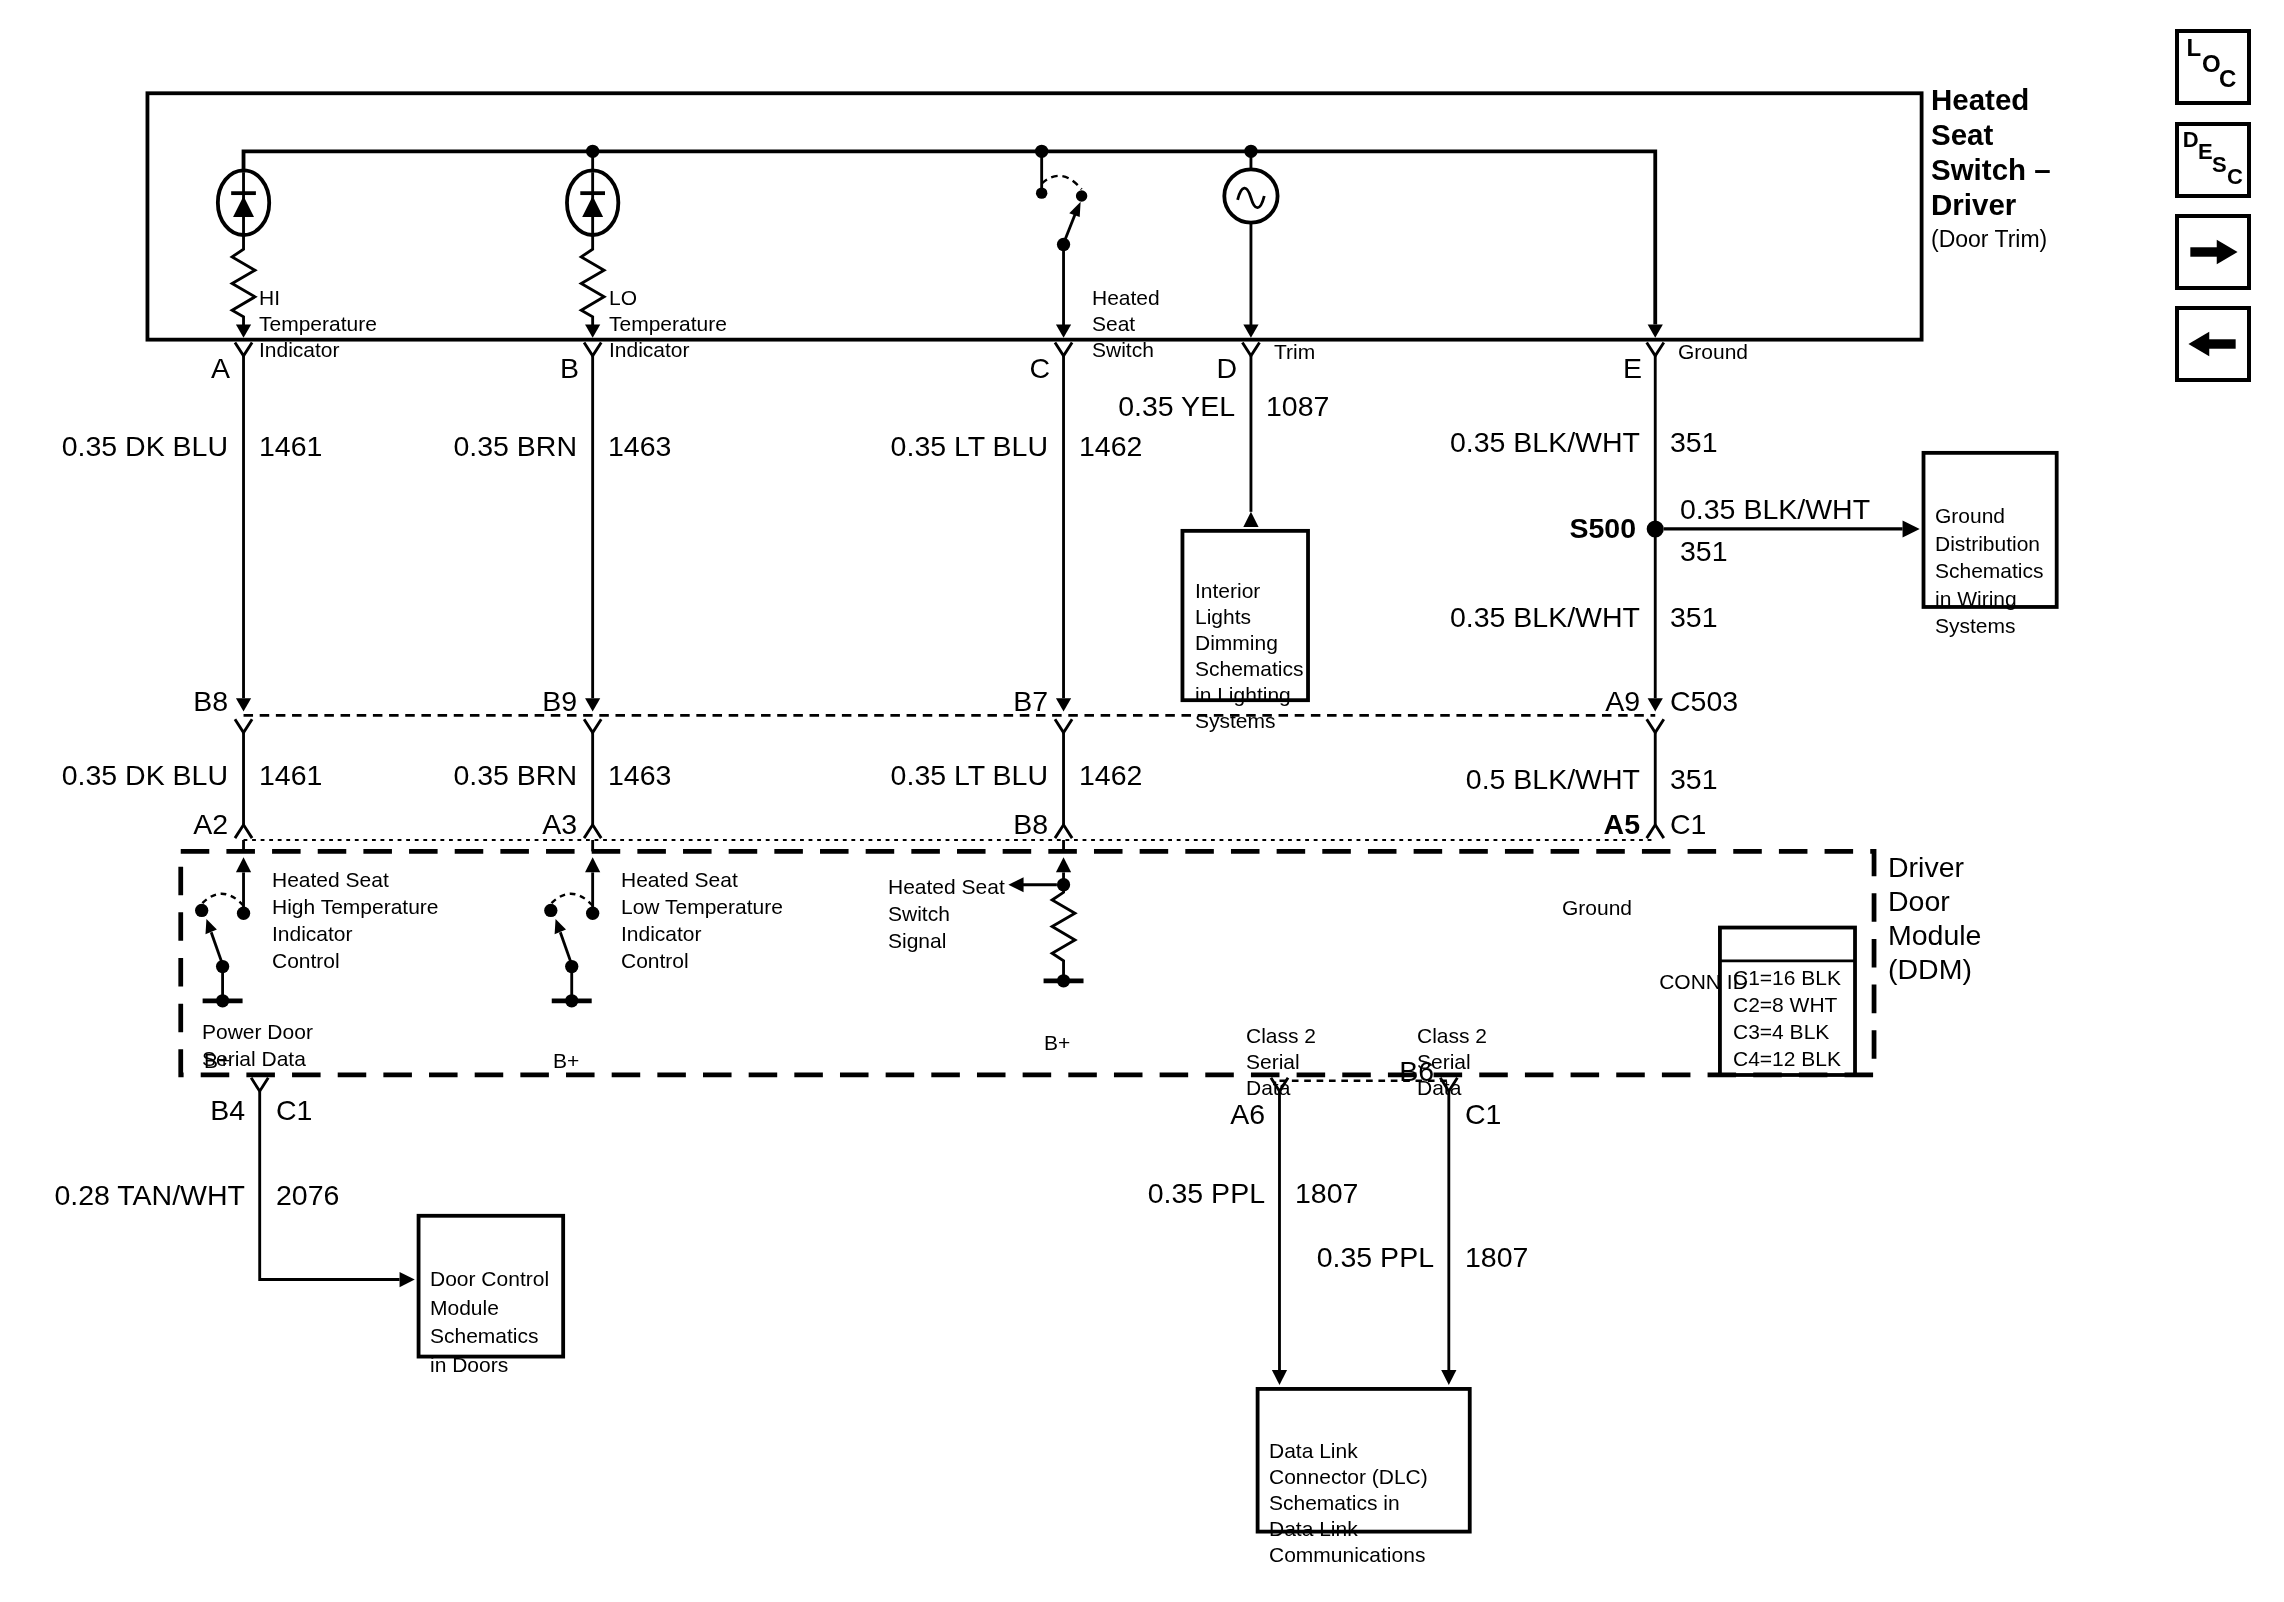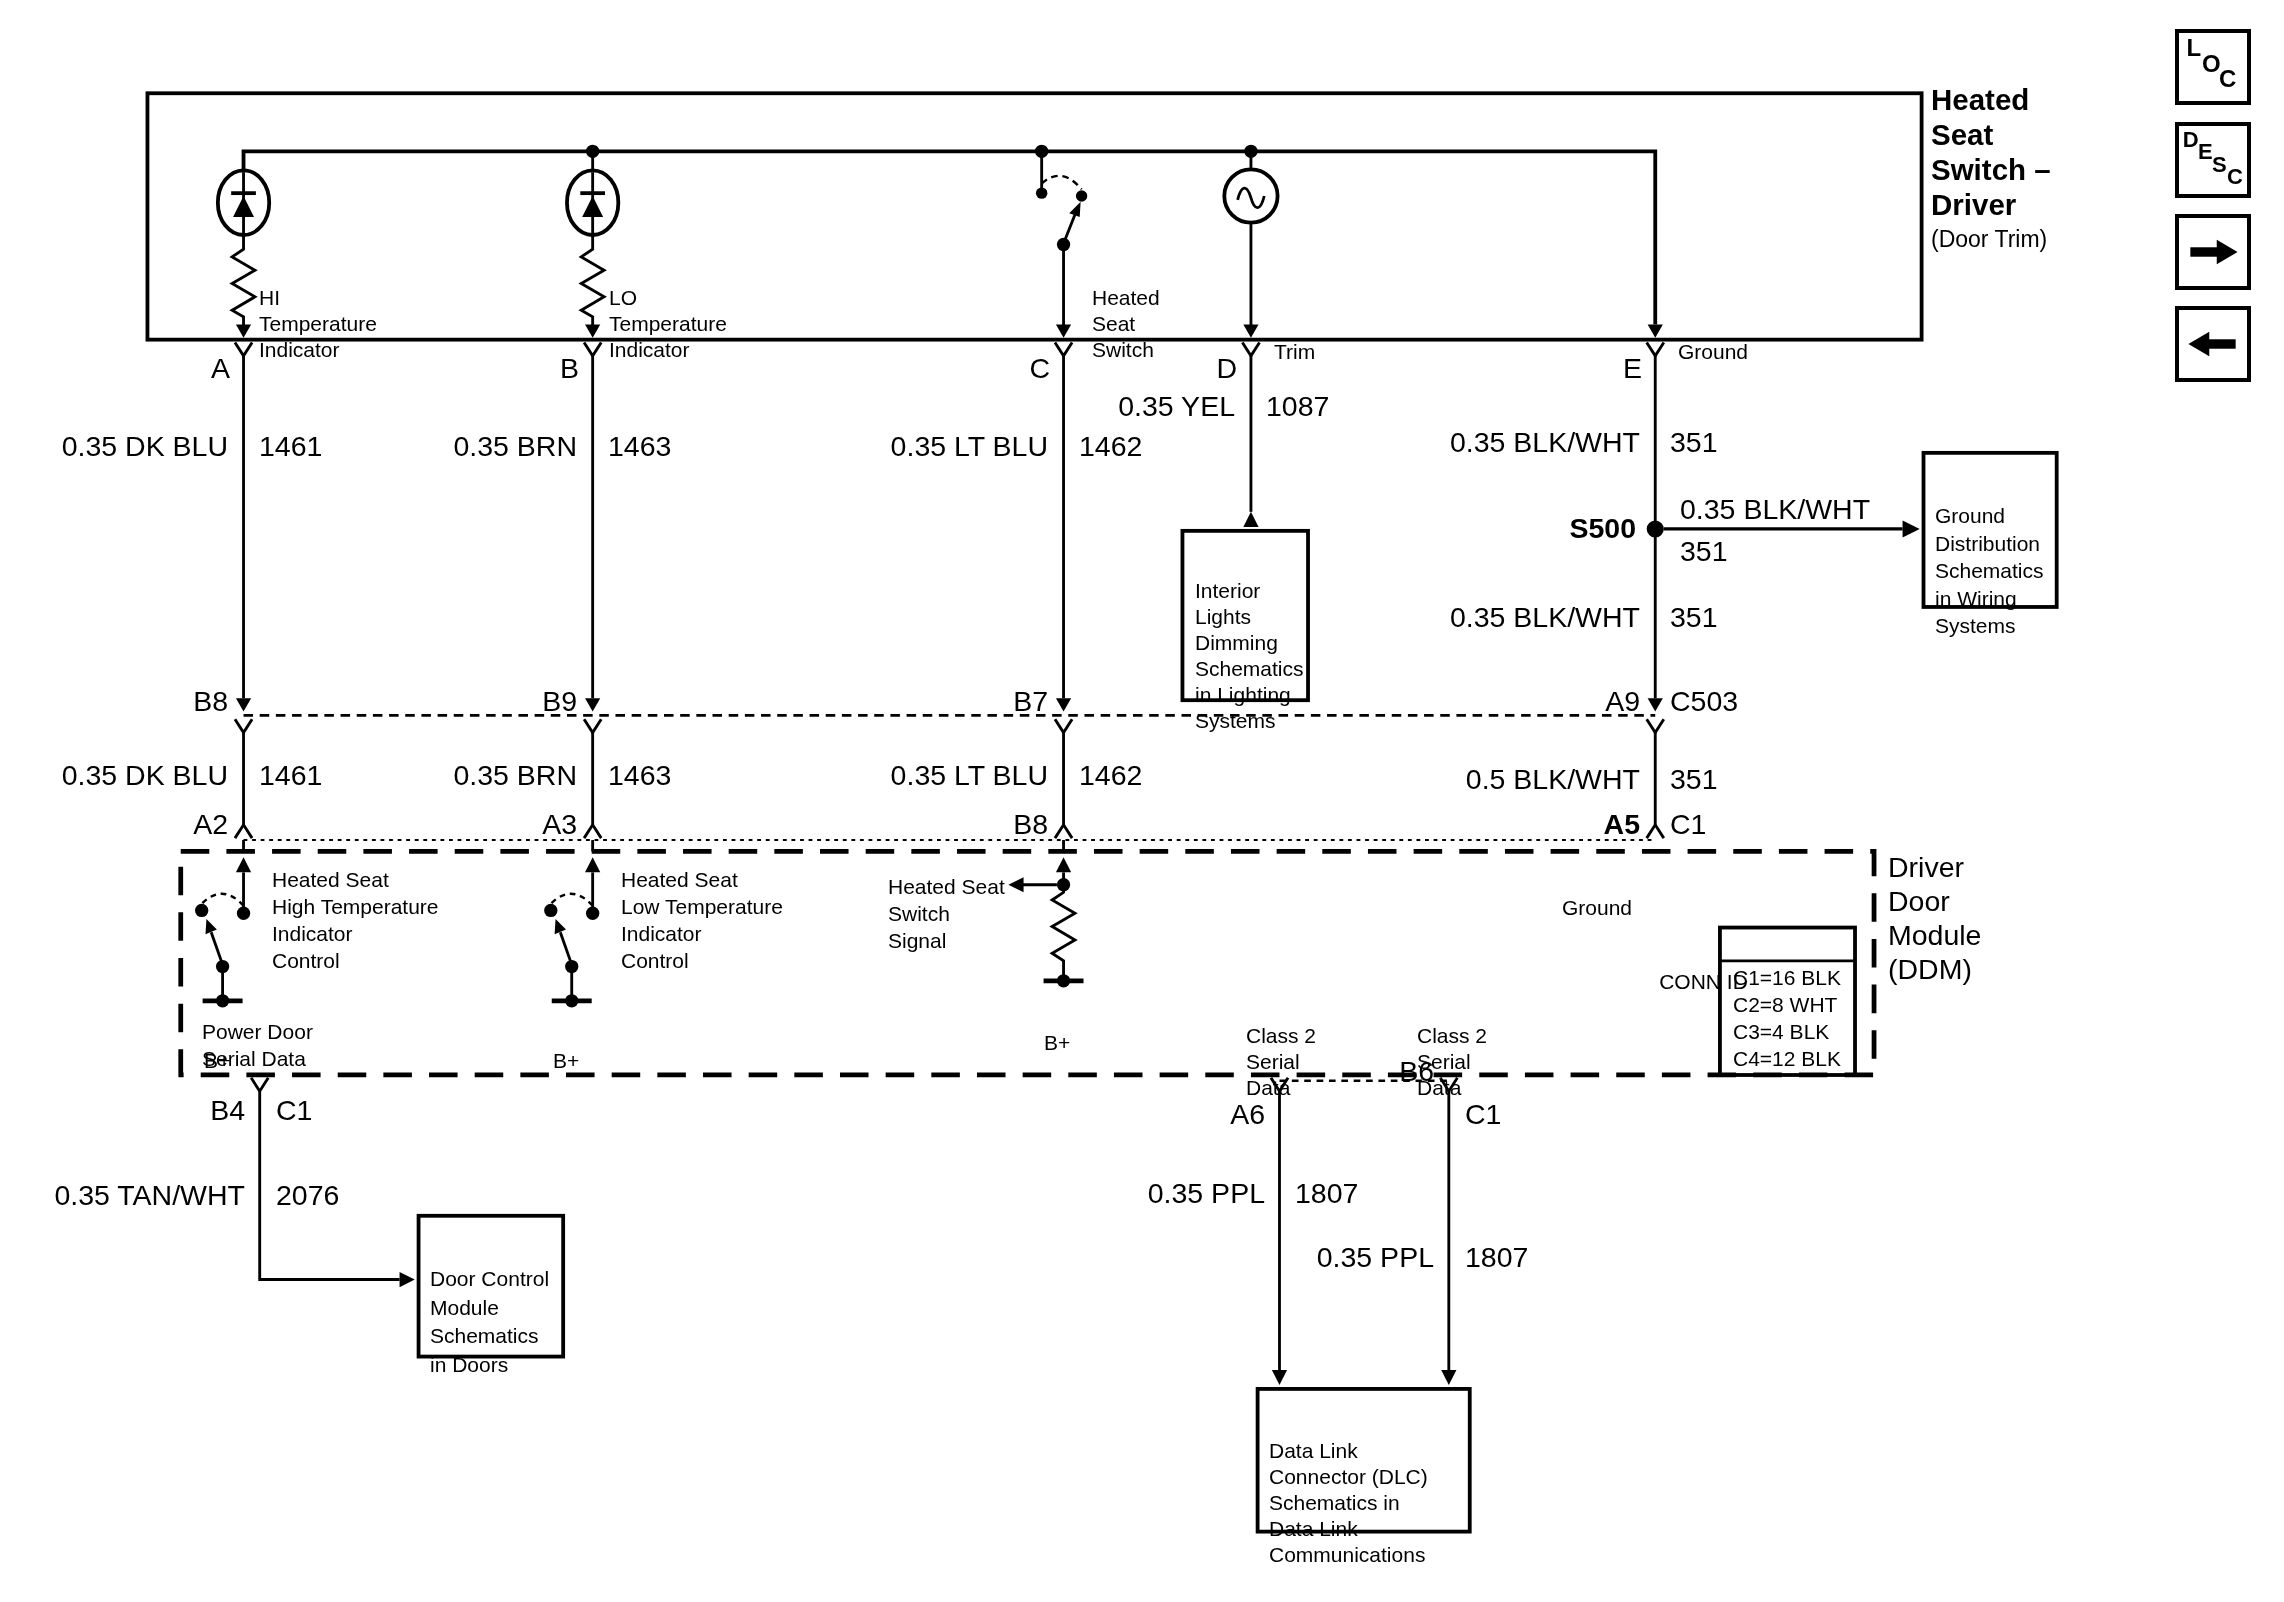--- a/index.html
+++ b/index.html
@@ -329,21 +329,21 @@
 C2=8 WHT
 C3=4 BLK
 C4=12 BLK</div>
 
 <div class="lbl t30 ra" style="left:245px;top:1094px;">B4</div>
 <div class="lbl t30" style="left:276px;top:1094px;">C1</div>
 <div class="lbl t30 ra" style="left:1265px;top:1098px;">A6</div>
 <div class="lbl t30 ra" style="left:1434px;top:1055px;">B6</div>
 <div class="lbl t30" style="left:1465px;top:1098px;">C1</div>
 
-<div class="lbl t30 ra" style="left:245px;top:1179px;">0.35 TAN/WHT</div>
+<div class="lbl t30 ra" style="left:245px;top:1179px;">0.28 TAN/WHT</div>
 <div class="lbl t30" style="left:276px;top:1179px;">2076</div>
 <div class="lbl t30 ra" style="left:1265px;top:1177px;">0.35 PPL</div>
 <div class="lbl t30" style="left:1295px;top:1177px;">1807</div>
 <div class="lbl t30 ra" style="left:1434px;top:1241px;">0.35 PPL</div>
 <div class="lbl t30" style="left:1465px;top:1241px;">1807</div>
 
 <div class="refbox-text t22" style="left:1195px;top:540px;">Interior
 Lights
 Dimming
 Schematics

